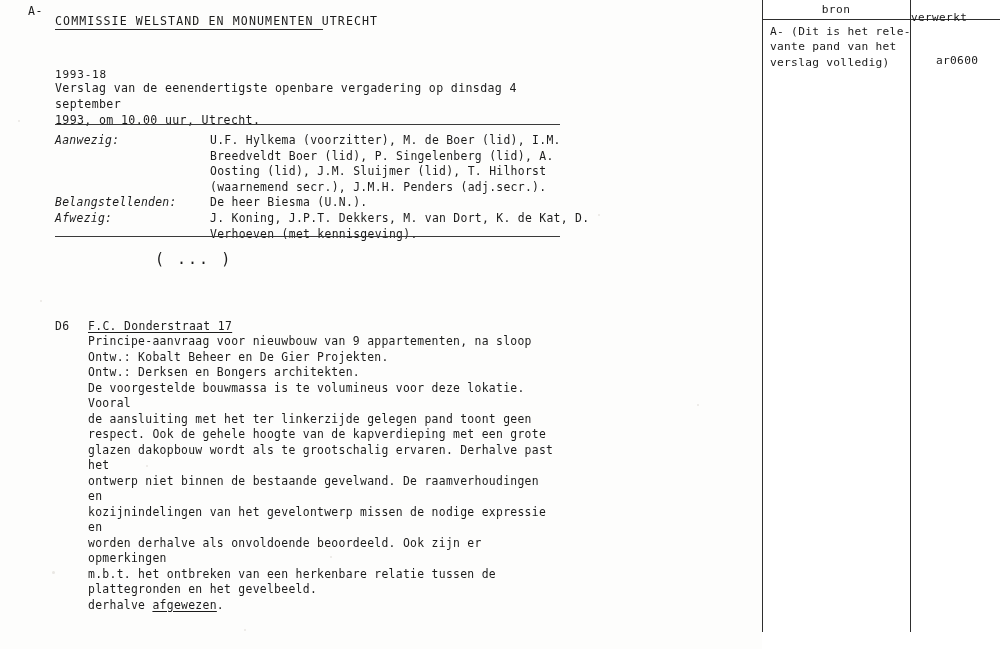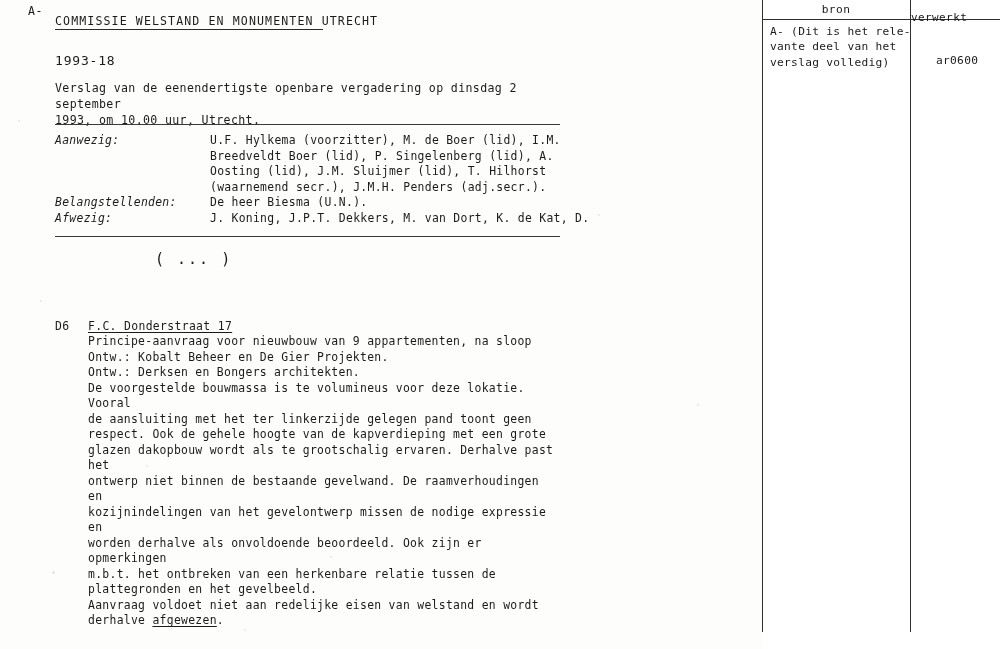--- a/index.html
+++ b/index.html
@@ -55,22 +55,22 @@
     left: 55px;
     top: 29px;
     width: 268px;
     height: 1px;
     background: #2a2a2a;
   }
 
   #doc-number {
     position: absolute;
     left: 55px;
-    top: 53px;
-    font-size: 13px;
+    top: 68px;
+    font-size: 11px;
     letter-spacing: .8px;
   }
 
   #doc-subject {
     position: absolute;
     left: 55px;
     top: 80px;
     width: 520px;
     font-size: 11.6px;
     line-height: 16px;
@@ -233,21 +233,21 @@
   <div class="speck" style="left:146px;top:465px;width:2px;height:2px;"></div>
 
   <div id="margin-mark-a">A-</div>
 
   <div id="doc-title">COMMISSIE WELSTAND EN MONUMENTEN UTRECHT</div>
   <div id="doc-title-underline"></div>
 
   <div id="doc-number">1993-18</div>
 
   <div id="doc-subject">
-    <div>Verslag van de eenendertigste openbare vergadering op dinsdag 2 september</div>
+    <div>Verslag van de eenendertigste openbare vergadering op dinsdag 4 september</div>
     <div>1993, om 10.00 uur, Utrecht.</div>
   </div>
 
   <div class="rule" id="rule-top"></div>
 
   <div id="attendance">
     <div class="att-row">
       <div class="att-label">Aanwezig:</div>
       <div class="att-value">
         <div>U.F. Hylkema (voorzitter), M. de Boer (lid), I.M.</div>
@@ -259,20 +259,21 @@
     <div class="att-row">
       <div class="att-label">Belangstellenden:</div>
       <div class="att-value">
         <div>De heer Biesma (U.N.).</div>
       </div>
     </div>
     <div class="att-row">
       <div class="att-label">Afwezig:</div>
       <div class="att-value">
         <div>J. Koning, J.P.T. Dekkers, M. van Dort, K. de Kat, D.</div>
+        <div>Verhoeven (met kennisgeving).</div>
       </div>
     </div>
   </div>
 
   <div class="rule" id="rule-bottom"></div>
 
   <div id="ellipsis">( ... )</div>
 
   <div id="item-code">D6</div>
   <div id="item-heading">F.C. Donderstraat 17</div>
@@ -283,33 +284,32 @@
     <p>Ontw.: Derksen en Bongers architekten.</p>
     <p>De voorgestelde bouwmassa is te volumineus voor deze lokatie. Vooral</p>
     <p>de aansluiting met het ter linkerzijde gelegen pand toont geen</p>
     <p>respect. Ook de gehele hoogte van de kapverdieping met een grote</p>
     <p>glazen dakopbouw wordt als te grootschalig ervaren. Derhalve past het</p>
     <p>ontwerp niet binnen de bestaande gevelwand. De raamverhoudingen en</p>
     <p>kozijnindelingen van het gevelontwerp missen de nodige expressie en</p>
     <p>worden derhalve als onvoldoende beoordeeld. Ook zijn er opmerkingen</p>
     <p>m.b.t. het ontbreken van een herkenbare relatie tussen de</p>
     <p>plattegronden en het gevelbeeld.</p>
-    <p>Aanvraag voldoet niet aan redelijke eisen van welstand en wordt</p>
     <p><span>derhalve </span><span class="u">afgewezen</span><span>.</span></p>
   </div>
 </div>
 
 <div id="panel">
   <div id="panel-divider-left"></div>
   <div id="panel-divider-mid"></div>
   <div id="panel-header-rule"></div>
 
   <div id="panel-head-bron">bron</div>
   <div id="panel-head-verwerkt">verwerkt</div>
 
   <div id="panel-note">
     <div>A- (Dit is het rele-</div>
-    <div>vante deel van het</div>
+    <div>vante pand van het</div>
     <div>verslag volledig)</div>
   </div>
 
   <div id="panel-code">ar0600</div>
 </div>
 
 </body></html>

